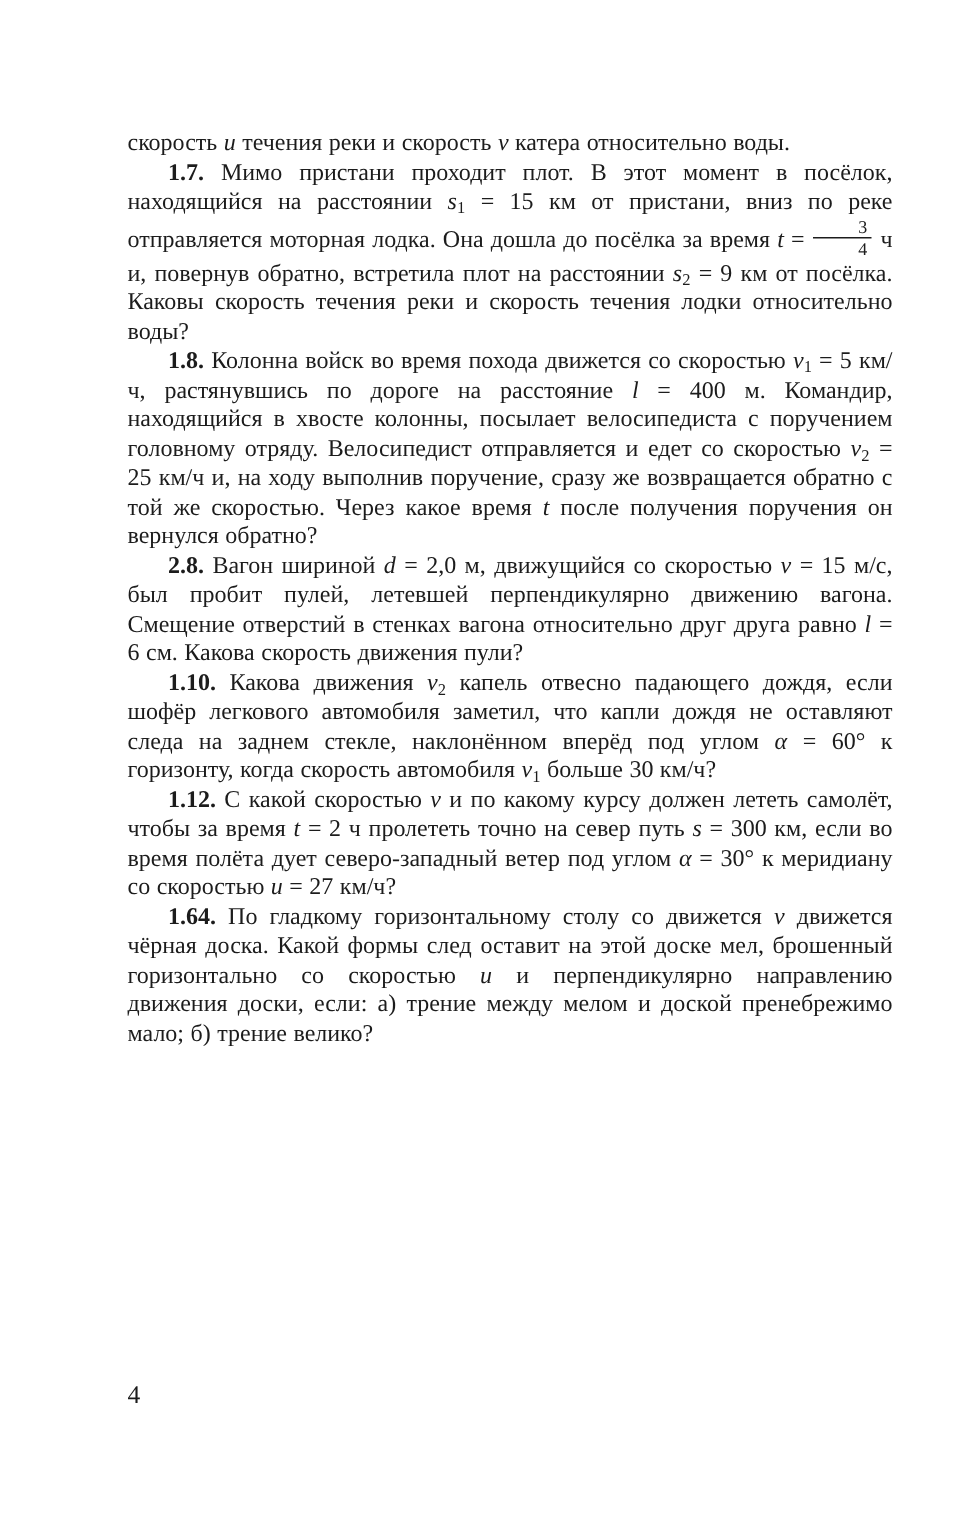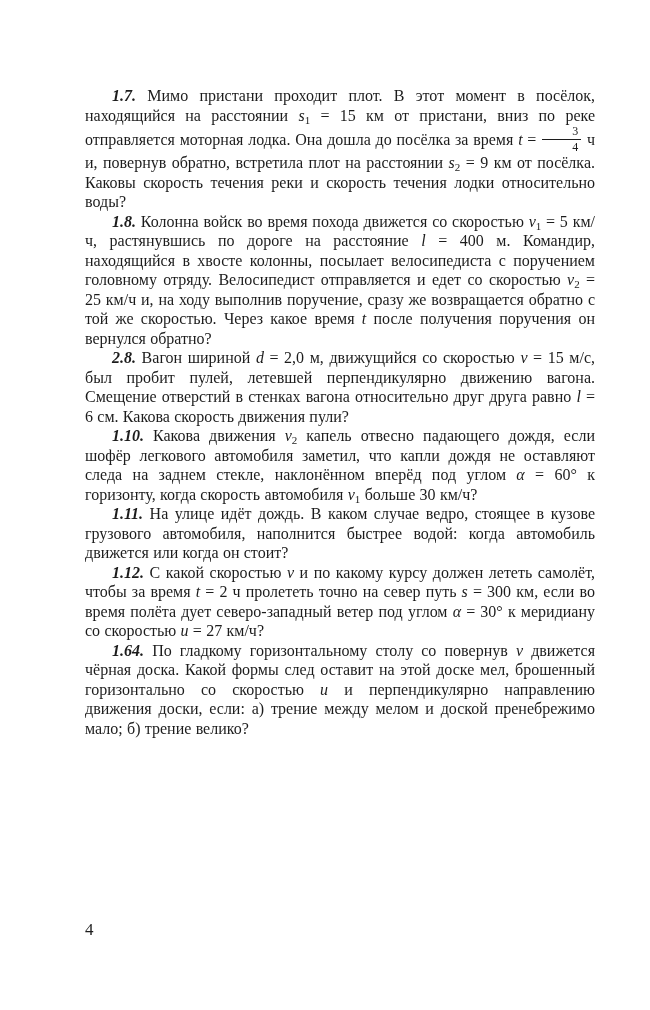--- a/index.html
+++ b/index.html
@@ -30,21 +30,20 @@
     line-height: 19.5px;
     text-align: justify;
     hyphens: auto;
     word-spacing: 0.02em;
   }
   .para.indent {
     text-indent: 27px;
   }
   .pnum {
     font-weight: bold;
-    font-style: italic;
   }
   i {
     font-style: italic;
   }
   sub {
     font-size: 11px;
     line-height: 0;
     vertical-align: -3px;
   }
   .frac {
@@ -70,22 +69,22 @@
     top: 920px;
     font-size: 17px;
     color: #1c1c1c;
   }
 </style>
 </head>
 <body>
 
 <div class="page">
   <div class="text-block">
+    <p class="para"><span>скорость </span><i>u</i><span> течения реки и скорость </span><i>v</i><span> катера относительно воды.</span></p>
   <p class="para indent"><b class="pnum">1.7. </b><span>Мимо пристани проходит плот. В этот момент в посёлок, находящийся на расстоянии </span><i>s</i><sub>1</sub><span> = 15 км от пристани, вниз по реке отправляется моторная лодка. Она дошла до посёлка за время </span><i>t</i><span> = </span><span class="frac"><span class="num">3</span><span class="den">4</span></span><span> ч и, повернув обратно, встретила плот на расстоянии </span><i>s</i><sub>2</sub><span> = 9 км от посёлка. Каковы скорость течения реки и скорость течения лодки относительно воды?</span></p>
       <p class="para indent"><b class="pnum">1.8. </b><span>Колонна войск во время похода движется со скоростью </span><i>v</i><sub>1</sub><span> = 5 км/ч, растянувшись по дороге на расстояние </span><i>l</i><span> = 400 м. Командир, находящийся в хвосте колонны, посылает велосипедиста с поручением головному отряду. Велосипедист отправляется и едет со скоростью </span><i>v</i><sub>2</sub><span> = 25 км/ч и, на ходу выполнив поручение, сразу же возвращается обратно с той же скоростью. Через какое время </span><i>t</i><span> после получения поручения он вернулся обратно?</span></p>
       <p class="para indent"><b class="pnum">2.8. </b><span>Вагон шириной </span><i>d</i><span> = 2,0 м, движущийся со скоростью </span><i>v</i><span> = 15 м/с, был пробит пулей, летевшей перпендикулярно движению вагона. Смещение отверстий в стенках вагона относительно друг друга равно </span><i>l</i><span> = 6 см. Какова скорость движения пули?</span></p>
       <p class="para indent"><b class="pnum">1.10. </b><span>Какова движения </span><i>v</i><sub>2</sub><span> капель отвесно падающего дождя, если шофёр легкового автомобиля заметил, что капли дождя не оставляют следа на заднем стекле, наклонённом вперёд под углом </span><i>α</i><span> = 60° к горизонту, когда скорость автомобиля </span><i>v</i><sub>1</sub><span> больше 30 км/ч?</span></p>
-      <p class="para indent"><b class="pnum">1.11. </b><span>На улице идёт дождь. В каком случае ведро, стоящее в кузове грузового автомобиля, наполнится быстрее водой: когда автомобиль движется или когда он стоит?</span></p>
       <p class="para indent"><b class="pnum">1.12. </b><span>С какой скоростью </span><i>v</i><span> и по какому курсу должен лететь самолёт, чтобы за время </span><i>t</i><span> = 2 ч пролететь точно на север путь </span><i>s</i><span> = 300 км, если во время полёта дует северо-западный ветер под углом </span><i>α</i><span> = 30° к меридиану со скоростью </span><i>u</i><span> = 27 км/ч?</span></p>
-      <p class="para indent"><b class="pnum">1.64. </b><span>По гладкому горизонтальному столу со повернув </span><i>v</i><span> движется чёрная доска. Какой формы след оставит на этой доске мел, брошенный горизонтально со скоростью </span><i>u</i><span> и перпендикулярно направлению движения доски, если: а) трение между мелом и доской пренебрежимо мало; б) трение велико?</span></p>
+      <p class="para indent"><b class="pnum">1.64. </b><span>По гладкому горизонтальному столу со движется </span><i>v</i><span> движется чёрная доска. Какой формы след оставит на этой доске мел, брошенный горизонтально со скоростью </span><i>u</i><span> и перпендикулярно направлению движения доски, если: а) трение между мелом и доской пренебрежимо мало; б) трение велико?</span></p>
     </div>
   <div class="page-number">4</div>
 </div>
 
 </body></html>

